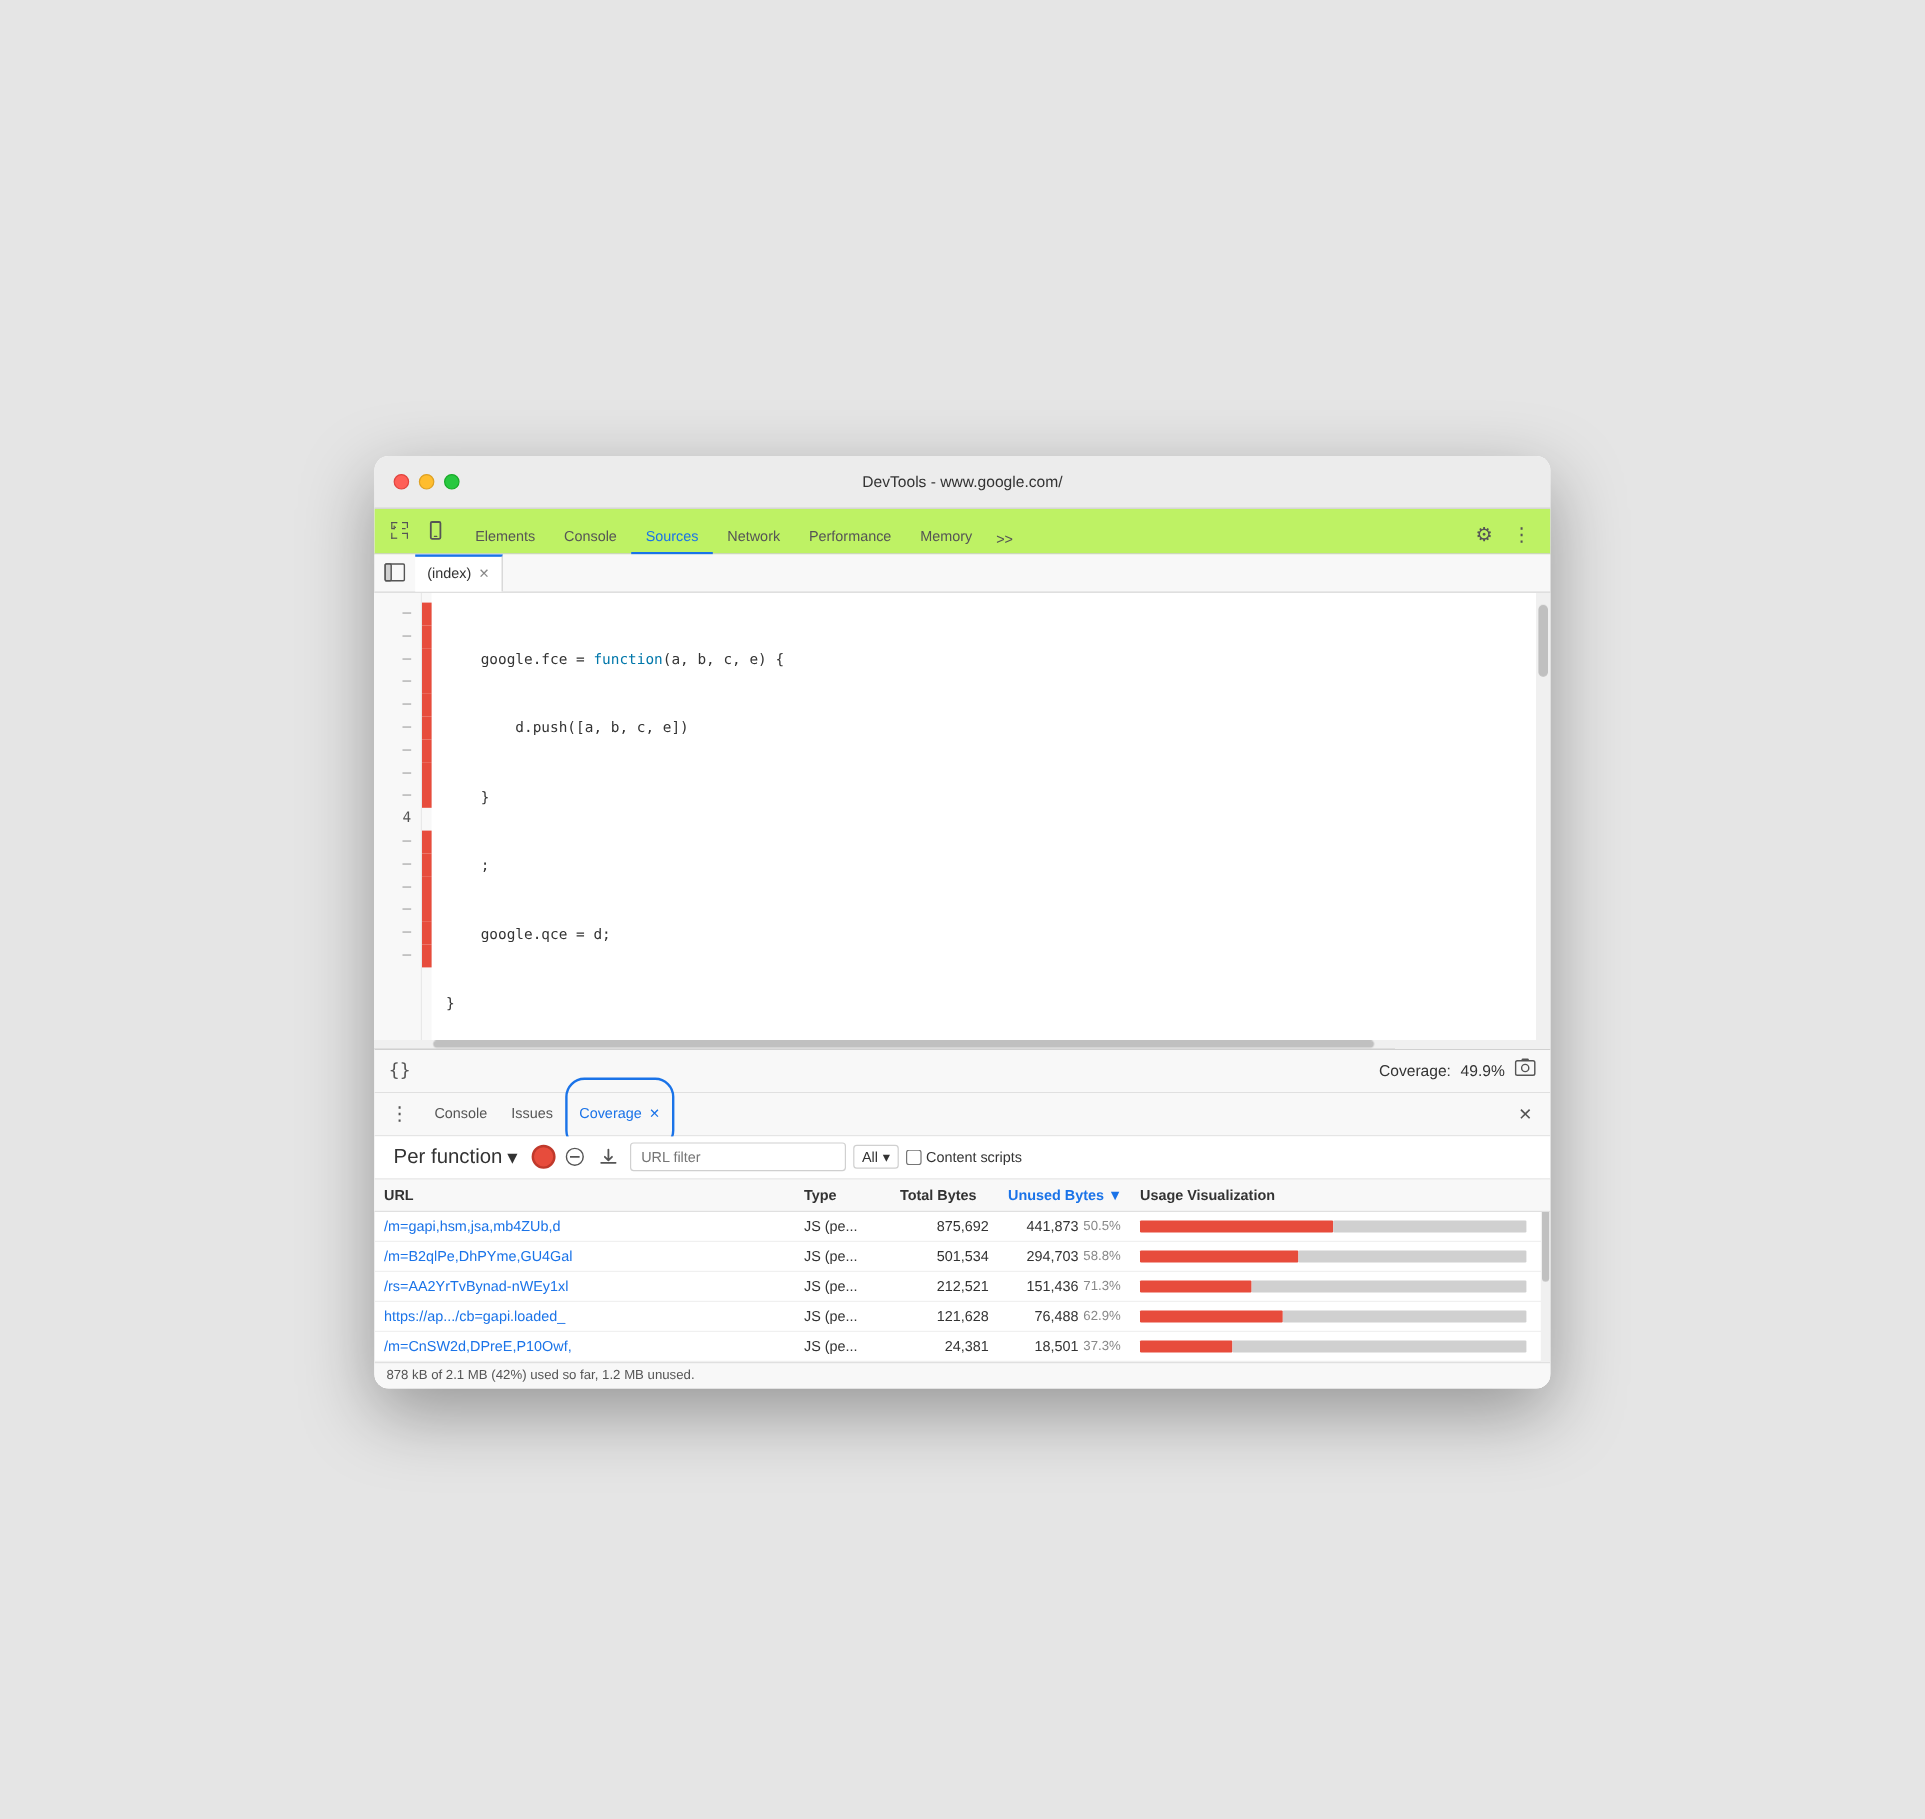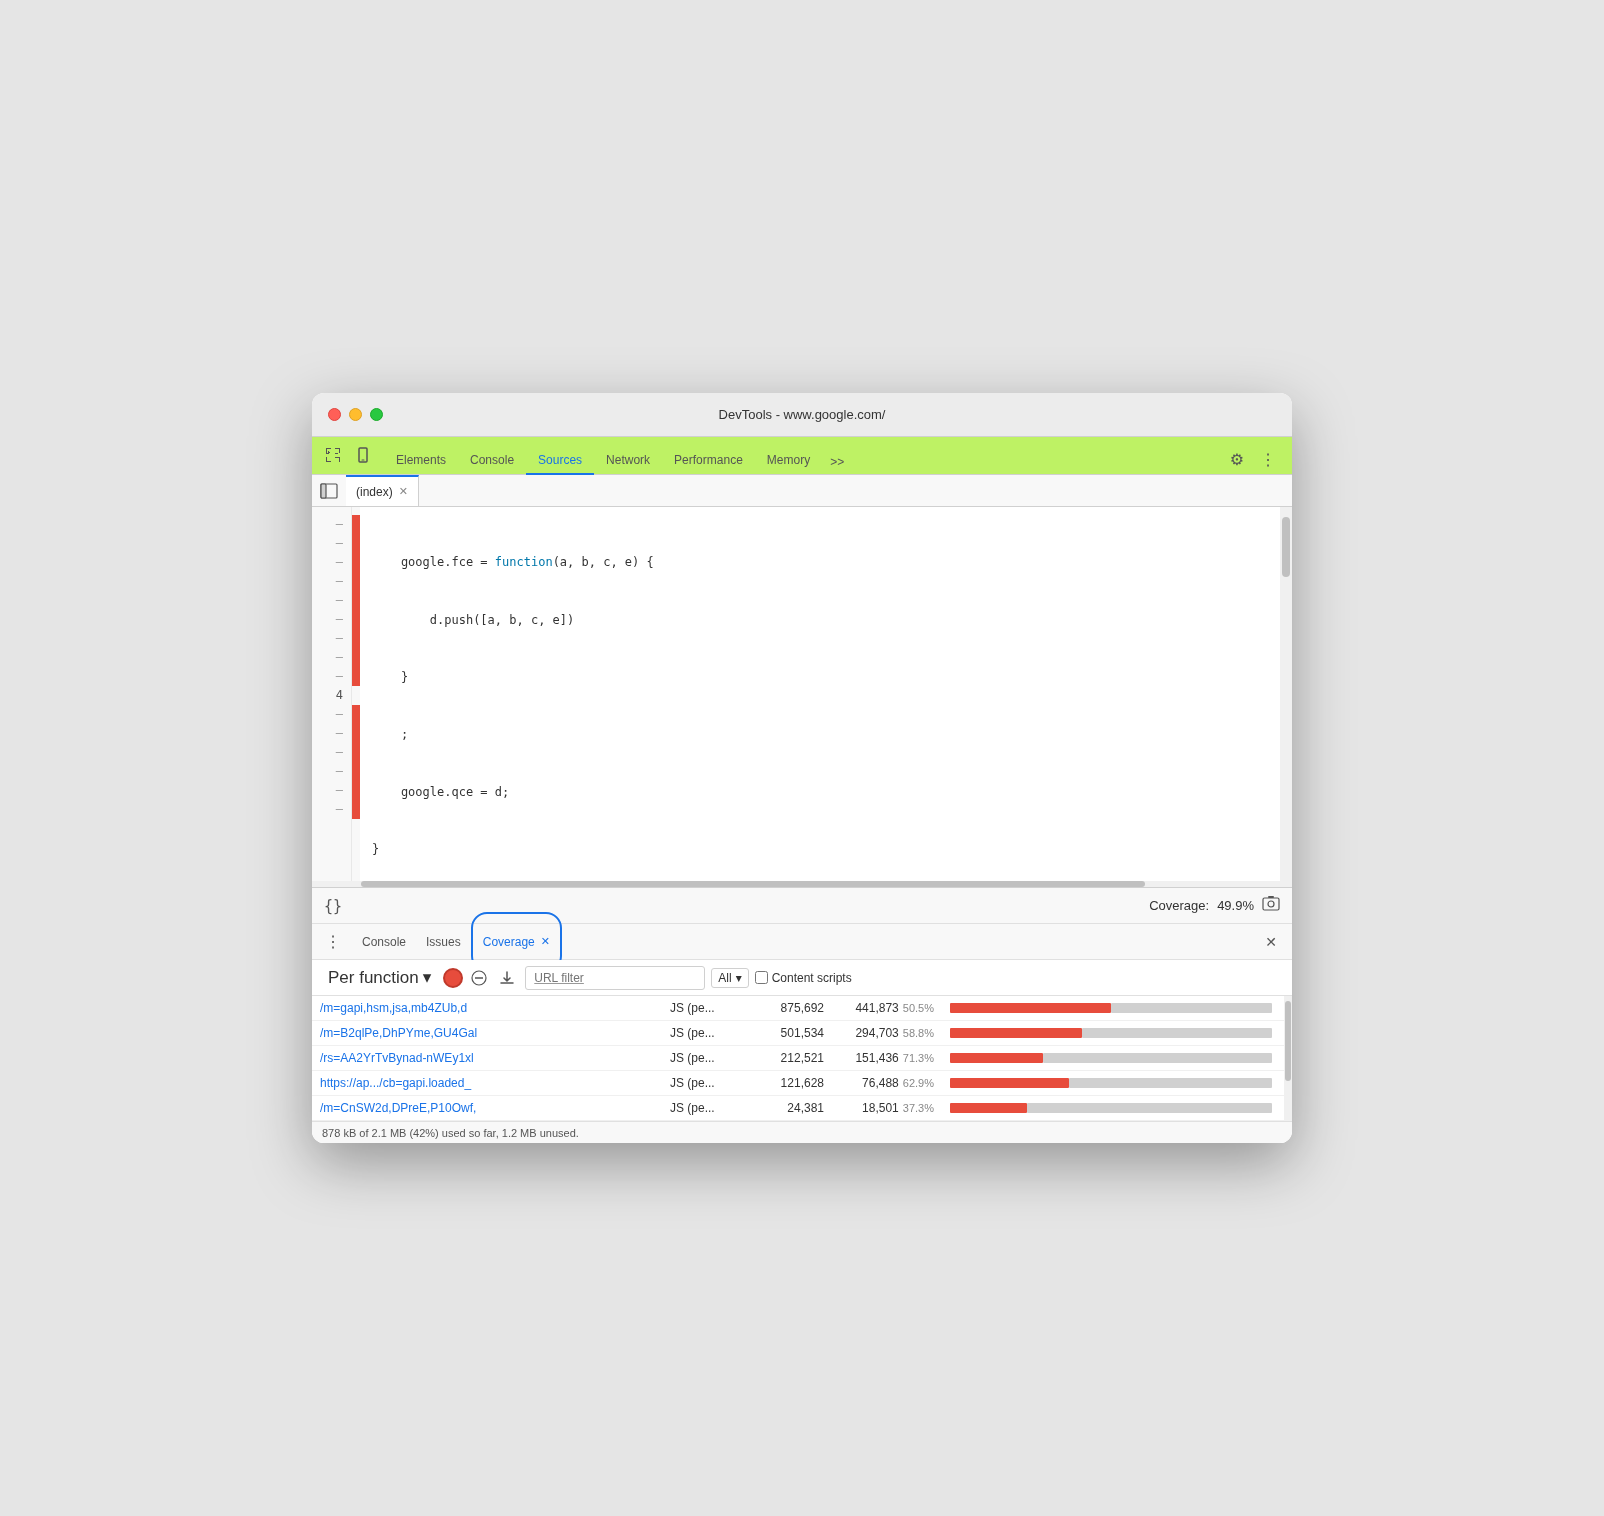--- a/index.html
+++ b/index.html
@@ -356,21 +356,20 @@
     .url-filter {
       flex: 1;
       max-width: 180px;
       height: 24px;
       border: 1px solid #d0d0d0;
       border-radius: 3px;
       padding: 0 8px;
       font-size: 12px;
       color: #999;
       outline: none;
-      text-decoration: underline;
     }
     .all-select {
       display: flex;
       align-items: center;
       gap: 4px;
       font-size: 12px;
       color: #333;
       cursor: pointer;
       border: 1px solid #d0d0d0;
       border-radius: 3px;
@@ -675,20 +674,27 @@
         <span>All</span>
         <span>▾</span>
       </div>
       <div class="content-scripts-cb">
         <input type="checkbox" style="cursor: pointer;">
         <span>Content scripts</span>
       </div>
     </div>
 
     <div class="coverage-table" style="position:relative;">
+      <div class="table-header">
+        <div class="th">URL</div>
+        <div class="th">Type</div>
+        <div class="th">Total Bytes</div>
+        <div class="th sorted">Unused Bytes <span>▼</span></div>
+        <div class="th">Usage Visualization</div>
+      </div>
 
       <div id="table-body">
           <div class="table-row">
       <div class="td td-url">/m=gapi,hsm,jsa,mb4ZUb,d</div>
       <div class="td">JS (pe...</div>
       <div class="td" style="justify-content:flex-end;">875,692</div>
       <div class="td td-unused" style="justify-content:flex-end;">441,873 <span style="color:#888;font-size:11px;">50.5%</span></div>
       <div class="td" style="padding-right:20px;">
         <div class="usage-bar-container">
           <div class="usage-bar-used" style="width:50%;"></div>

